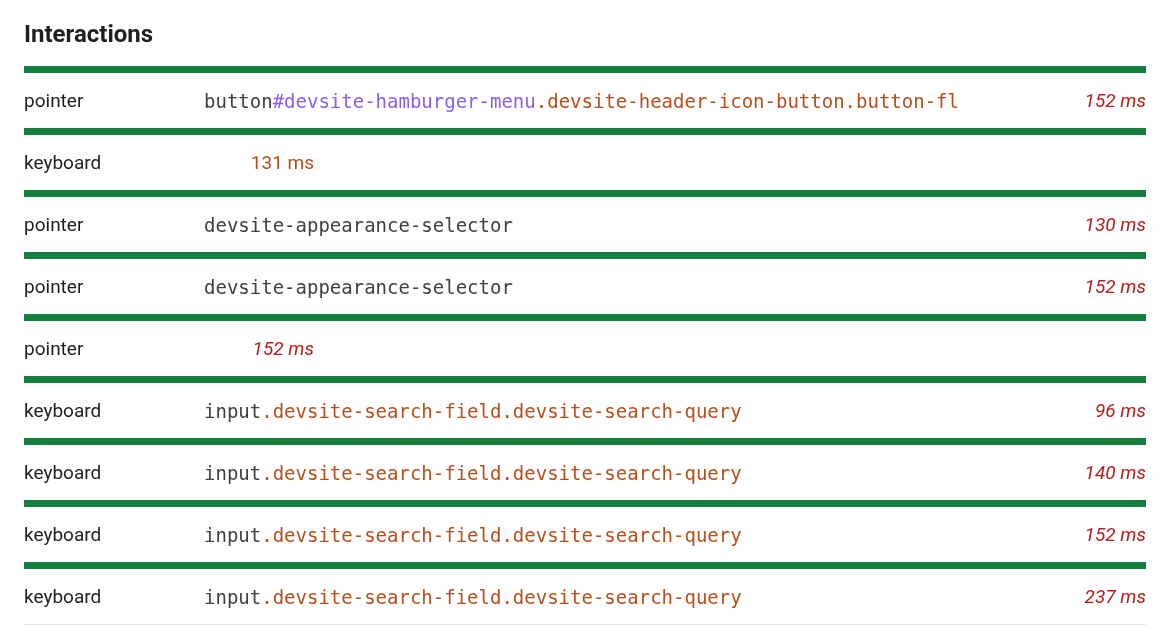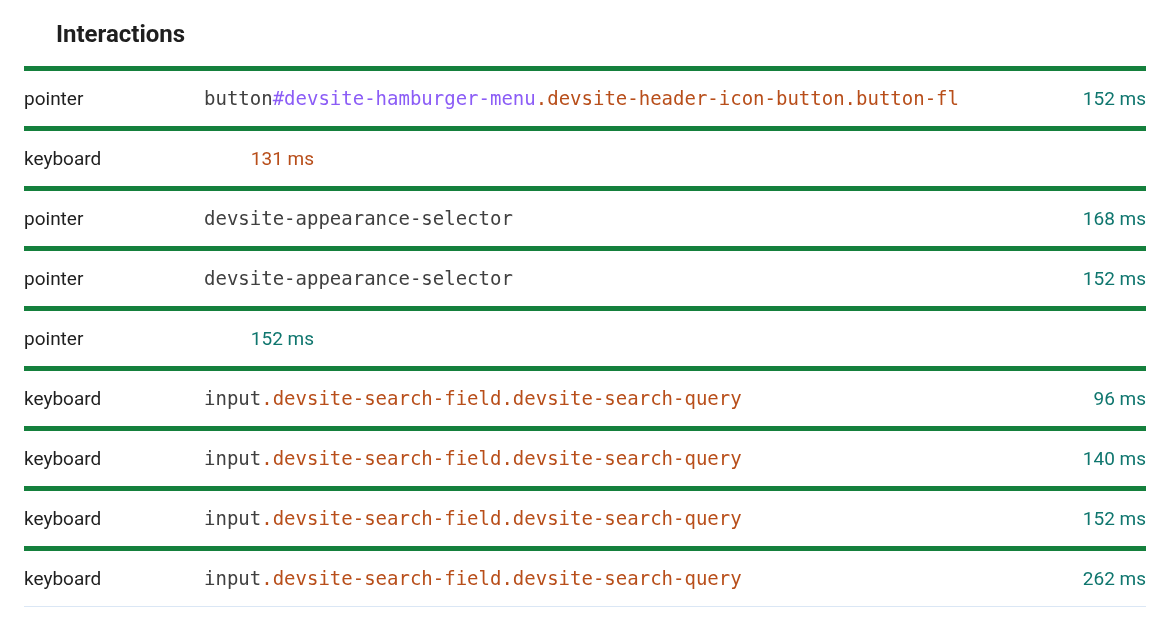--- a/index.html
+++ b/index.html
@@ -11,25 +11,25 @@
       font-family: -apple-system, BlinkMacSystemFont, "Segoe UI", Roboto, Helvetica, Arial, sans-serif;
       background: #fff;
       padding: 20px 24px;
       width: 1170px;
     }
     .title {
       font-size: 24px;
       font-weight: 700;
       color: #1f1f1f;
       margin-bottom: 18px;
-      margin-left: 32px;
     }
     .row {
       display: flex;
-      border-top: 5px solid #15803d;
+      align-items: center;
+      border-top: 7px solid #15803d;
       padding: 16px 0;
       font-size: 19px;
     }
     .row:last-child {
       border-bottom: 1px solid #dbe7f5;
     }
     .col-type {
       width: 180px;
       flex-shrink: 0;
       color: #1f1f1f;
@@ -44,42 +44,42 @@
     }
     .col-time {
       width: 110px;
       flex-shrink: 0;
       text-align: right;
       font-weight: 400;
     }
     .tag-el { color: #404040; }
     .tag-id { color: #8b5cf6; }
     .tag-cls { color: #b84e1a; margin-top: 14px; }
-    .time-green { color: #0f766e; }
+    .time-green { color: #b91c1c; font-style: italic; }
     .time-orange { color: #b84e1a; }
   </style>
 </head>
 <body>
 
 <h2 class="title">Interactions</h2>
 
 <div id="rows-container">
     <div class="row">
       <div class="col-type">pointer</div>
       <div class="col-selector"><span class="tag-el">button</span><span class="tag-id">#devsite-hamburger-menu</span><span class="tag-cls">.devsite-header-icon-button.button-fl</span></div>
       <div class="col-time time-green">152 ms</div>
     </div>
     <div class="row">
       <div class="col-type">keyboard</div>
       <div class="col-time time-orange">131 ms</div>
     </div>
     <div class="row">
       <div class="col-type">pointer</div>
       <div class="col-selector"><span class="tag-el">devsite-appearance-selector</span></div>
-      <div class="col-time time-green">168 ms</div>
+      <div class="col-time time-green">130 ms</div>
     </div>
     <div class="row">
       <div class="col-type">pointer</div>
       <div class="col-selector"><span class="tag-el">devsite-appearance-selector</span></div>
       <div class="col-time time-green">152 ms</div>
     </div>
     <div class="row">
       <div class="col-type">pointer</div>
       <div class="col-time time-green">152 ms</div>
     </div>
@@ -94,15 +94,15 @@
       <div class="col-time time-green">140 ms</div>
     </div>
     <div class="row">
       <div class="col-type">keyboard</div>
       <div class="col-selector"><span class="tag-el">input</span><span class="tag-cls">.devsite-search-field.devsite-search-query</span></div>
       <div class="col-time time-green">152 ms</div>
     </div>
     <div class="row">
       <div class="col-type">keyboard</div>
       <div class="col-selector"><span class="tag-el">input</span><span class="tag-cls">.devsite-search-field.devsite-search-query</span></div>
-      <div class="col-time time-green">262 ms</div>
+      <div class="col-time time-green">237 ms</div>
     </div>
   </div>
 
 </body></html>

